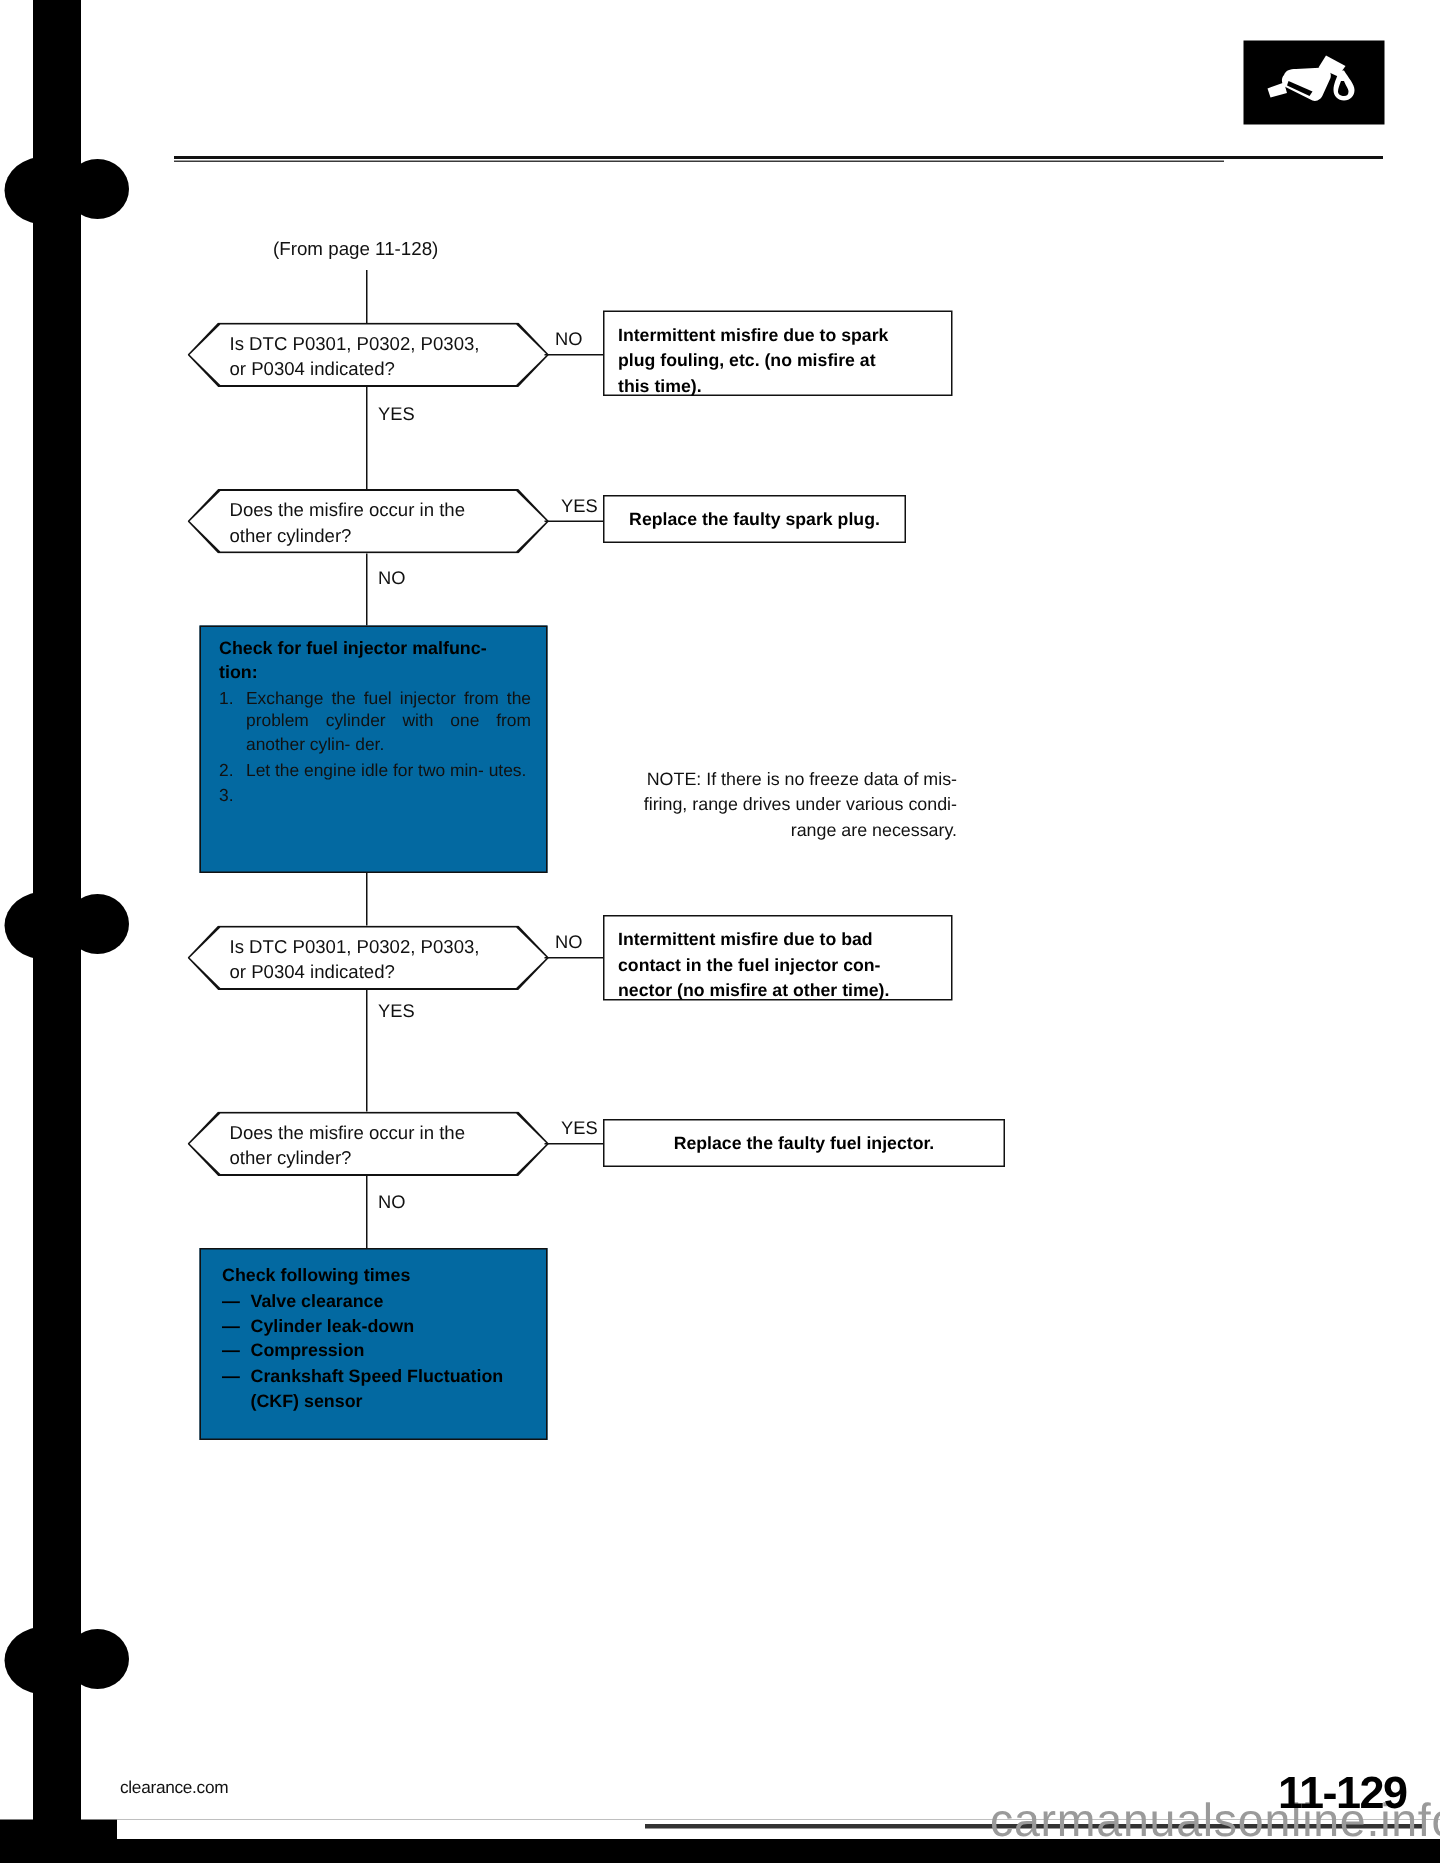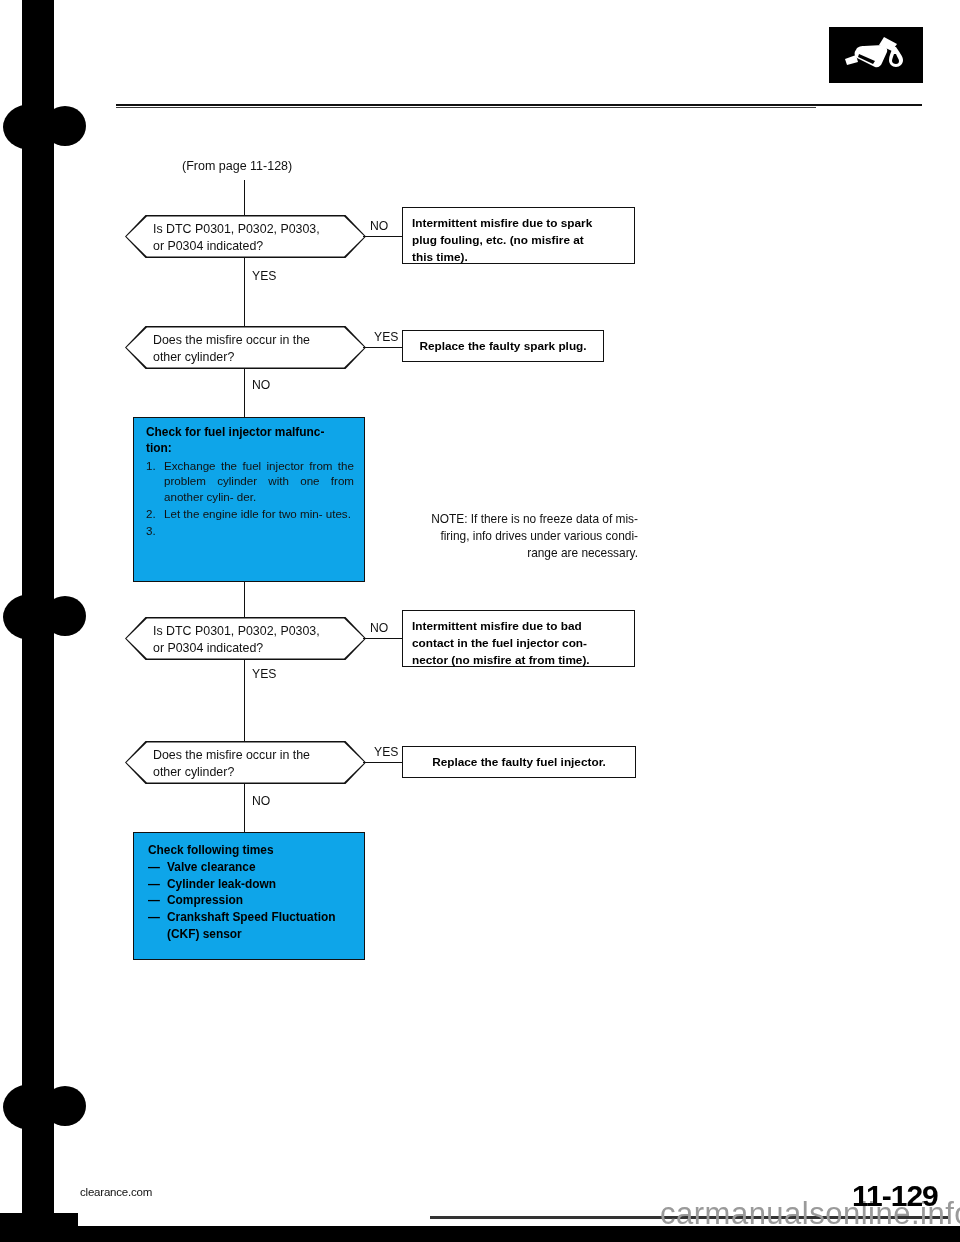--- a/index.html
+++ b/index.html
@@ -180,21 +180,21 @@
     height: 100%;
     box-sizing: border-box;
     padding: 0 9px;
   }
 
   
   .pbox {
     position: absolute;
     box-sizing: border-box;
     border: 1.5px solid #111111;
-    background: #0ea5e9;
+    background: #0369a1;
     padding: 7px 10px 8px 12px;
   }
   .pbox .pbox-title {
     font-size: 11.9px;
     font-weight: bold;
     line-height: 1.33;
     color: #000000;
     margin-bottom: 1px;
   }
   .pbox ol.steps {
@@ -367,21 +367,21 @@
         <span>Let the engine idle for two min- utes.</span>
       </li>
       <li>
         <span class="num">3.</span>
       </li>
     </ol>
   </div>
 
   <div class="note" style="left:400px; top:511px;text-align:right;">
     <div>NOTE: If there is no freeze data of mis-</div>
-    <div>firing, info drives under various condi-</div>
+    <div>firing, range drives under various condi-</div>
     <div>range are necessary.</div>
   </div>
 
   <div class="vline" style="left:244px; top:582px; height:35px;"></div>
 
   <div class="hexwrap" style="left:125px; top:617px; width:241px; height:43px;">
     <div class="hex-outline"></div>
     <div class="hex-fill"></div>
     <div class="hex-text">
       <div>Is DTC P0301, P0302, P0303,</div>
@@ -389,40 +389,40 @@
     </div>
   </div>
 
   <div class="hline" style="left:363px; top:638px; width:39px;"></div>
   <div class="edge-label" style="left:370px; top:621px;">NO</div>
 
   <div class="rbox" style="left:402px; top:610px; width:233px; height:57px;">
     <div class="rbox-text">
       <div>Intermittent misfire due to bad</div>
       <div>contact in the fuel injector con-</div>
-      <div>nector (no misfire at from time).</div>
+      <div>nector (no misfire at other time).</div>
     </div>
   </div>
 
   <div class="vline" style="left:244px; top:660px; height:81px;"></div>
   <div class="edge-label" style="left:252px; top:667px;">YES</div>
 
   <div class="hexwrap" style="left:125px; top:741px; width:241px; height:43px;">
     <div class="hex-outline"></div>
     <div class="hex-fill"></div>
     <div class="hex-text">
       <div>Does the misfire occur in the</div>
       <div>other cylinder?</div>
     </div>
   </div>
 
   <div class="hline" style="left:363px; top:762px; width:39px;"></div>
   <div class="edge-label" style="left:374px; top:745px;">YES</div>
 
-  <div class="rbox center" style="left:402px; top:746px; width:234px; height:32px;">
+  <div class="rbox center" style="left:402px; top:746px; width:268px; height:32px;">
     <div class="rbox-text">Replace the faulty fuel injector.</div>
   </div>
 
   <div class="vline" style="left:244px; top:784px; height:48px;"></div>
   <div class="edge-label" style="left:252px; top:794px;">NO</div>
 
   <div class="pbox cbox" style="left:133px; top:832px; width:232px; height:128px; padding:9px 10px 8px 14px;">
     <div class="cbox-title">Check following times</div>
     <ul>
       <li>

